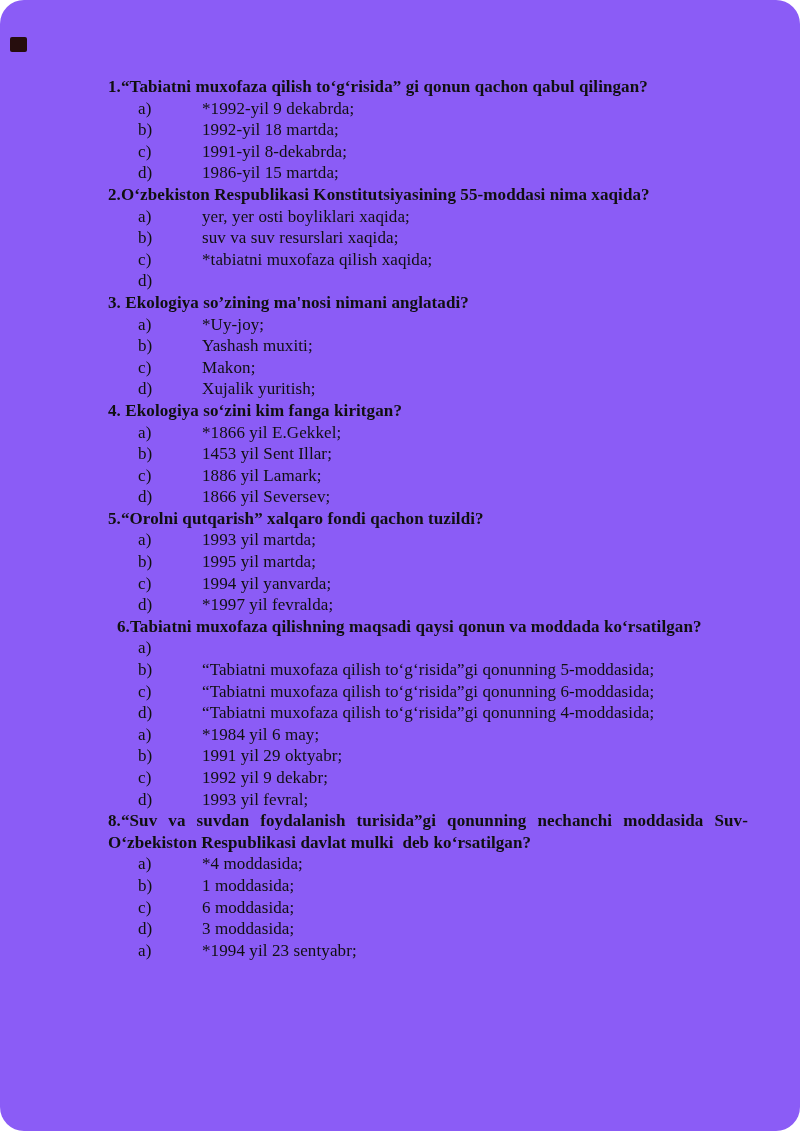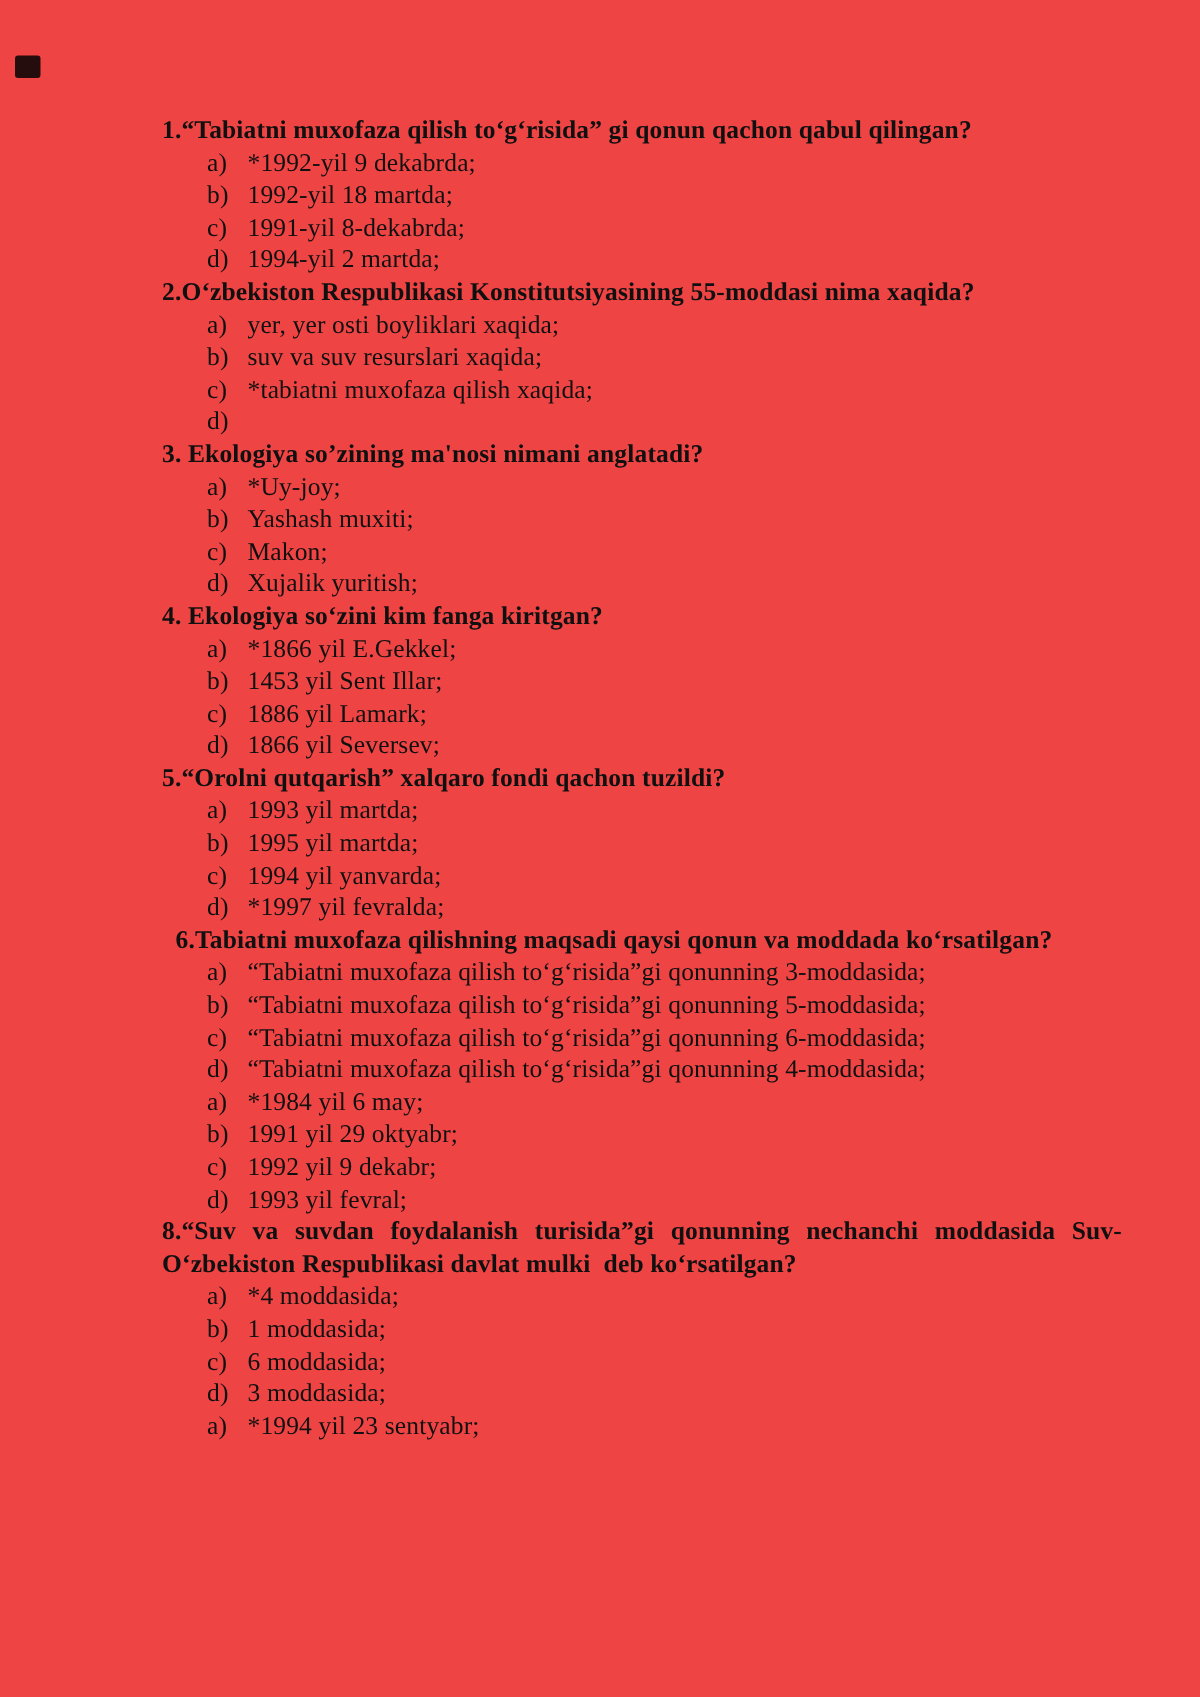--- a/index.html
+++ b/index.html
@@ -47,26 +47,27 @@
     display: flex;
     padding-left: 30px;
   }
   .opt-letter {
     flex: none;
     width: 27px;
   }
   .opt-text {
     flex: none;
     white-space: pre;
+    margin-left: 37px;
   }
 </style>
 </head>
 <body>
 
-<div class="page" style="color: rgb(16, 16, 16); background: #ef4444;">
+<div class="page" style="color: rgb(16, 16, 16); background: #8b5cf6; border-radius: 24px;">
   <div class="scan-artifact" style="background: rgb(38, 13, 13);"></div>
   <div class="quiz-content" id="quiz-content">
   <div class="question">
     <div class="q-heading">1.“Tabiatni muxofaza qilish to‘g‘risida” gi qonun qachon qabul qilingan?</div>
     <div class="q-options">
   <div class="option-row">
     <span class="opt-letter">a)</span>
     <span class="opt-text">*1992-yil 9 dekabrda;</span>
   </div>
 
@@ -75,21 +76,21 @@
     <span class="opt-text">1992-yil 18 martda;</span>
   </div>
 
   <div class="option-row">
     <span class="opt-letter">c)</span>
     <span class="opt-text">1991-yil 8-dekabrda;</span>
   </div>
 
   <div class="option-row">
     <span class="opt-letter">d)</span>
-    <span class="opt-text">1994-yil 2 martda;</span>
+    <span class="opt-text">1986-yil 15 martda;</span>
   </div>
 </div>
   </div>
 
   <div class="question">
     <div class="q-heading">2.O‘zbekiston Respublikasi Konstitutsiyasining 55-moddasi nima xaqida?</div>
     <div class="q-options">
   <div class="option-row">
     <span class="opt-letter">a)</span>
     <span class="opt-text">yer, yer osti boyliklari xaqida;</span>
@@ -184,21 +185,20 @@
     <span class="opt-text">*1997 yil fevralda;</span>
   </div>
 </div>
   </div>
 
   <div class="question">
     <div class="q-heading indent">6.Tabiatni muxofaza qilishning maqsadi qaysi qonun va moddada ko‘rsatilgan?</div>
     <div class="q-options">
   <div class="option-row">
     <span class="opt-letter">a)</span>
-    <span class="opt-text">“Tabiatni muxofaza qilish to‘g‘risida”gi qonunning 3-moddasida;</span>
   </div>
 
   <div class="option-row">
     <span class="opt-letter">b)</span>
     <span class="opt-text">“Tabiatni muxofaza qilish to‘g‘risida”gi qonunning 5-moddasida;</span>
   </div>
 
   <div class="option-row">
     <span class="opt-letter">c)</span>
     <span class="opt-text">“Tabiatni muxofaza qilish to‘g‘risida”gi qonunning 6-moddasida;</span>

